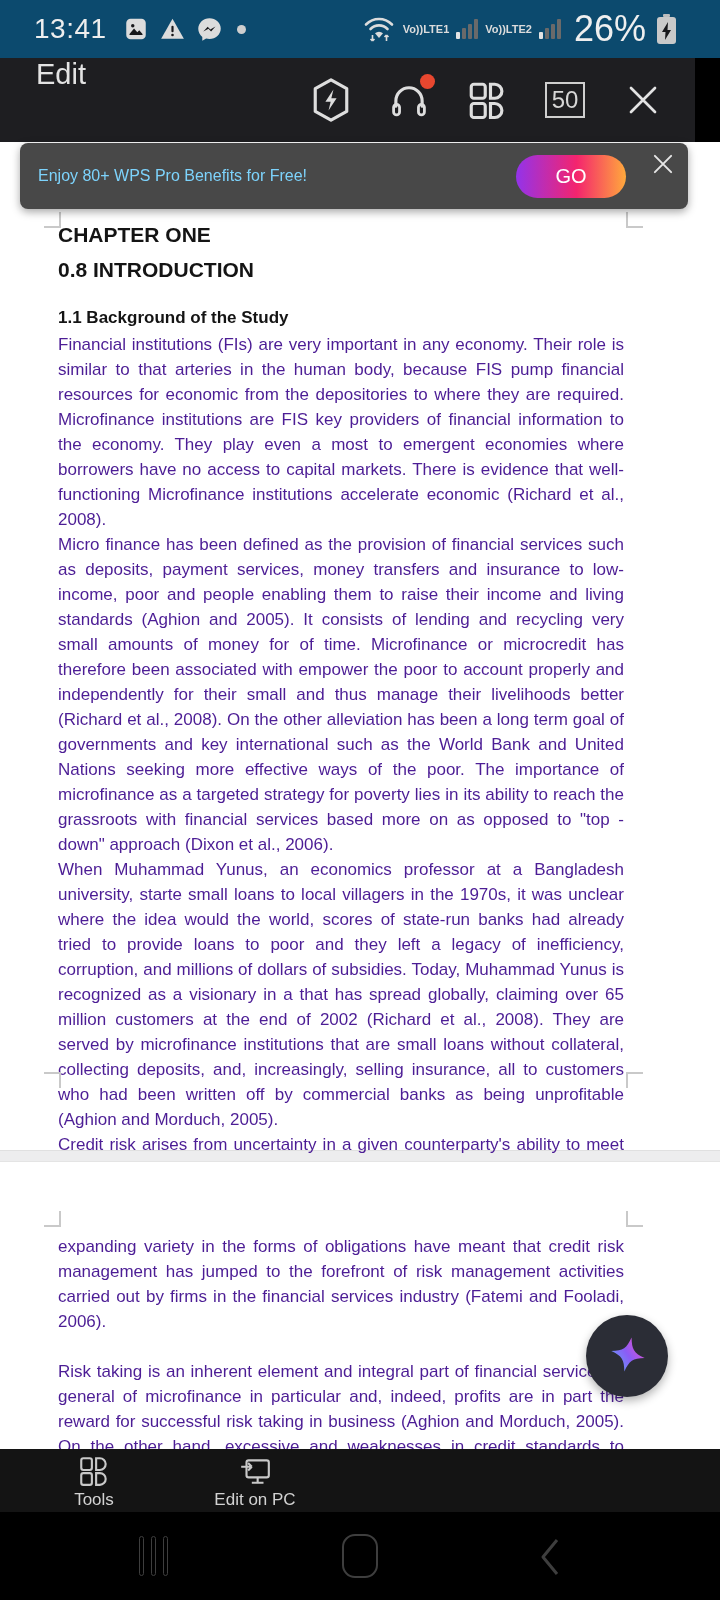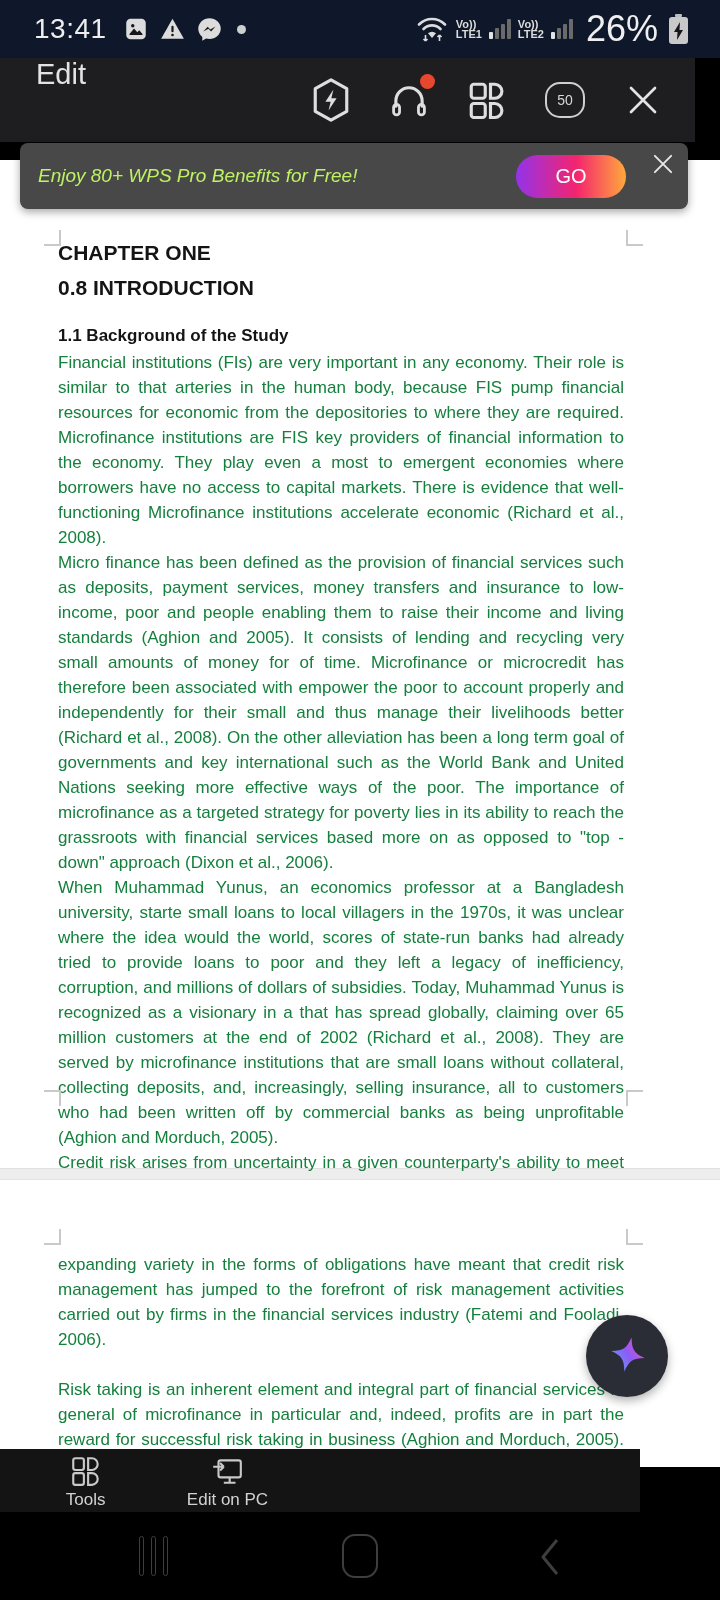--- a/index.html
+++ b/index.html
@@ -6,103 +6,103 @@
   html,body { background:#000; }
   .screen {
     position:relative; width:720px; height:1600px; overflow:hidden;
     background:#000; font-family:"Liberation Sans", sans-serif;
     -webkit-font-smoothing:antialiased;
   }
 
   
   .status-bar {
     position:absolute; top:0; left:0; width:720px; height:58px;
-    background:#0f172a; display:flex; align-items:center;
-    padding:0 32px 0 34px; color:#eee;
+    background:#0c4a6e; display:flex; align-items:center;
+    padding:0 44px 0 34px; color:#eee;
   }
   .sb-time { font-size:28px; font-weight:400; letter-spacing:.5px; margin-right:16px; }
   .sb-ico { margin-right:10px; display:flex; align-items:center; }
   .sb-dot { width:9px; height:9px; border-radius:50%; background:#cfcfcf; margin-left:4px; }
   .sb-right { margin-left:auto; display:flex; align-items:center; gap:7px; }
-  .sim { display:flex; flex-direction:column; line-height:10px; text-align:left; }
+  .sim { display:flex; flex-direction:row; line-height:10px; text-align:left; }
   .sim span { font-size:11px; font-weight:bold; color:#dcdcdc; }
   .bars { display:flex; align-items:flex-end; gap:2px; height:20px; }
   .bars i { width:4px; border-radius:1px; background:#6a6a6a; display:block; }
   .bars i.on { background:#e3e3e3; }
   .sb-batt-pct { font-size:36px; color:#efefef; margin-left:6px; }
   .battery { position:relative; width:19px; height:30px; margin-left:4px; }
   .battery .nub { position:absolute; top:0; left:6px; width:7px; height:3px; background:#bdbdbd; border-radius:1px; }
   .battery .body { position:absolute; top:3px; left:0; width:19px; height:27px; background:#c9c9c9; border-radius:3px; }
 
   
   .edit-bar {
     position:absolute; top:58px; left:0; width:695px; height:84px;
     background:#1e1e21; display:flex; padding:0 30px 0 36px;
   }
   .edit-title { color:#e3e3e3; font-size:29px; }
   .eb-icons { margin-left:auto; display:flex; align-items:center; gap:34px; }
   .eb-btn { position:relative; width:44px; height:44px; display:flex; align-items:center; justify-content:center; }
   .red-dot { position:absolute; top:-4px; right:-4px; width:15px; height:15px; border-radius:50%; background:#e8472f; }
   .pagecount-box {
-    width:40px; height:36px; border:2.5px solid #cfcfcf; border-radius:15px;
-    color:#d6d6d6; font-size:14px; display:flex; align-items:center; justify-content:center;
+    width:40px; height:36px; border:2.5px solid #cfcfcf; border-radius:0;
+    color:#d6d6d6; font-size:24px; display:flex; align-items:center; justify-content:center;
   }
 
   
   .doc-area {
-    position:absolute; top:160px; left:0; width:720px; height:1307px;
+    position:absolute; top:142px; left:0; width:720px; height:1307px;
     background:#fff; overflow:hidden;
   }
   .page { position:relative; background:#fff; color:#1f1f1f; }
   .page-1 { height:1008px; }
   .page-sep { height:12px; background:#ededee; border-top:1px solid #e0e0e0; border-bottom:1px solid #e4e4e4; }
   .page-2 { height:276px; }
   .cm { position:absolute; width:17px; height:16px; border:0 solid #c9c9c9; }
   .cm-tl { border-right-width:2px; border-bottom-width:2px; }
   .cm-tr { border-left-width:2px; border-bottom-width:2px; }
   .cm-bl { border-right-width:2px; border-top-width:2px; }
   .cm-br { border-left-width:2px; border-top-width:2px; }
 
   .p1-content { padding:80px 96px 0 58px; }
   .p2-content { padding:72px 96px 0 58px; }
   .h-chapter { font-size:21px; font-weight:600; color:#141414; line-height:26px; }
   .h-section { font-size:21px; font-weight:600; color:#141414; line-height:26px; margin-top:9px; }
   .h-sub { font-size:17px; font-weight:bold; color:#141414; line-height:22px; margin-top:24px; margin-bottom:3px; }
-  .body-p { font-size:17px; line-height:25px; text-align:justify; color:#15803d; }
+  .body-p { font-size:17px; line-height:25px; text-align:justify; color:#4c1d95; }
   .body-p.cont { text-align-last:justify; }
   .blank-line { height:25px; }
   .page-num { font-size:15px; color:#9a9a9a; text-align:center; line-height:25px; }
 
   
   .banner {
     position:absolute; top:143px; left:20px; width:668px; height:66px;
     background:#484848; border-radius:8px; z-index:6;
     display:flex; align-items:center; padding:0 18px;
     box-shadow:0 3px 8px rgba(0,0,0,.35);
   }
-  .banner-text { color:#bef264; font-size:19px;font-style:italic; }
+  .banner-text { color:#7dd3fc; font-size:16px; }
   .go-btn {
     margin-left:auto; margin-right:44px; width:110px; height:43px; border:0;
     border-radius:22px; color:#fff; font-size:20px; font-family:inherit;
     display:flex; align-items:center; justify-content:center; cursor:pointer;
     background:linear-gradient(90deg,#9333ea 0%, #f4246e 55%, #ffa93c 100%);
   }
   .banner-close { position:absolute; top:4px; right:8px; width:34px; height:34px; display:flex; align-items:center; justify-content:center; }
 
   
   .fab {
     position:absolute; left:586px; top:1315px; width:82px; height:82px;
     border-radius:50%; background:#2b2d36; z-index:7;
     display:flex; align-items:center; justify-content:center;
     box-shadow:0 4px 10px rgba(0,0,0,.3);
   }
 
   
   .bottom-toolbar {
-    position:absolute; top:1449px; left:0; width:640px; height:63px;
+    position:absolute; top:1449px; left:0; width:720px; height:63px;
     background:#141414; display:grid; grid-template-columns:1fr 1.3fr 1.2fr 1.3fr;
     z-index:8; padding:0 24px;
   }
   .bt-item { display:flex; flex-direction:column; align-items:center; justify-content:flex-start; padding-top:5px; }
   .bt-item svg { display:block; }
   .bt-label { margin-top:2px; font-size:17px; color:#d2d2d2; line-height:20px; }
 
   
   .system-nav {
     position:absolute; top:1512px; left:0; width:720px; height:88px; background:#000;

